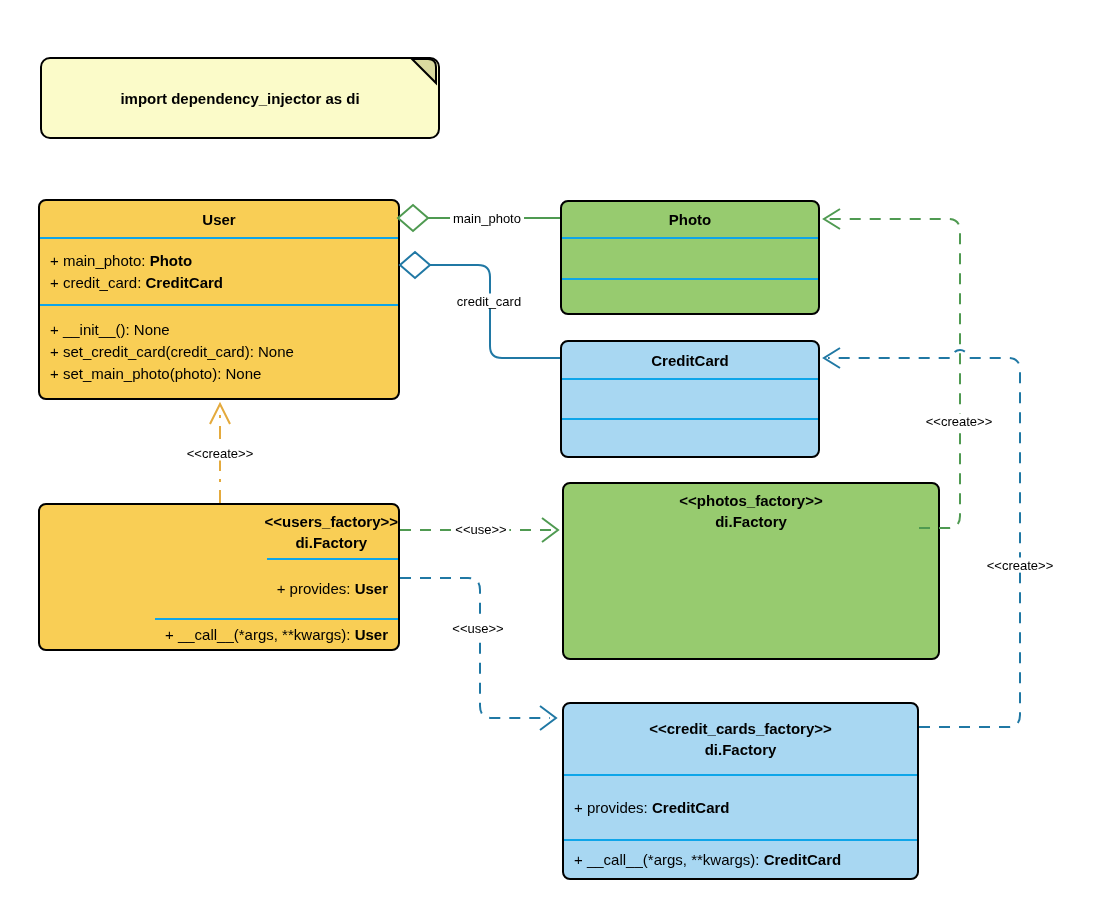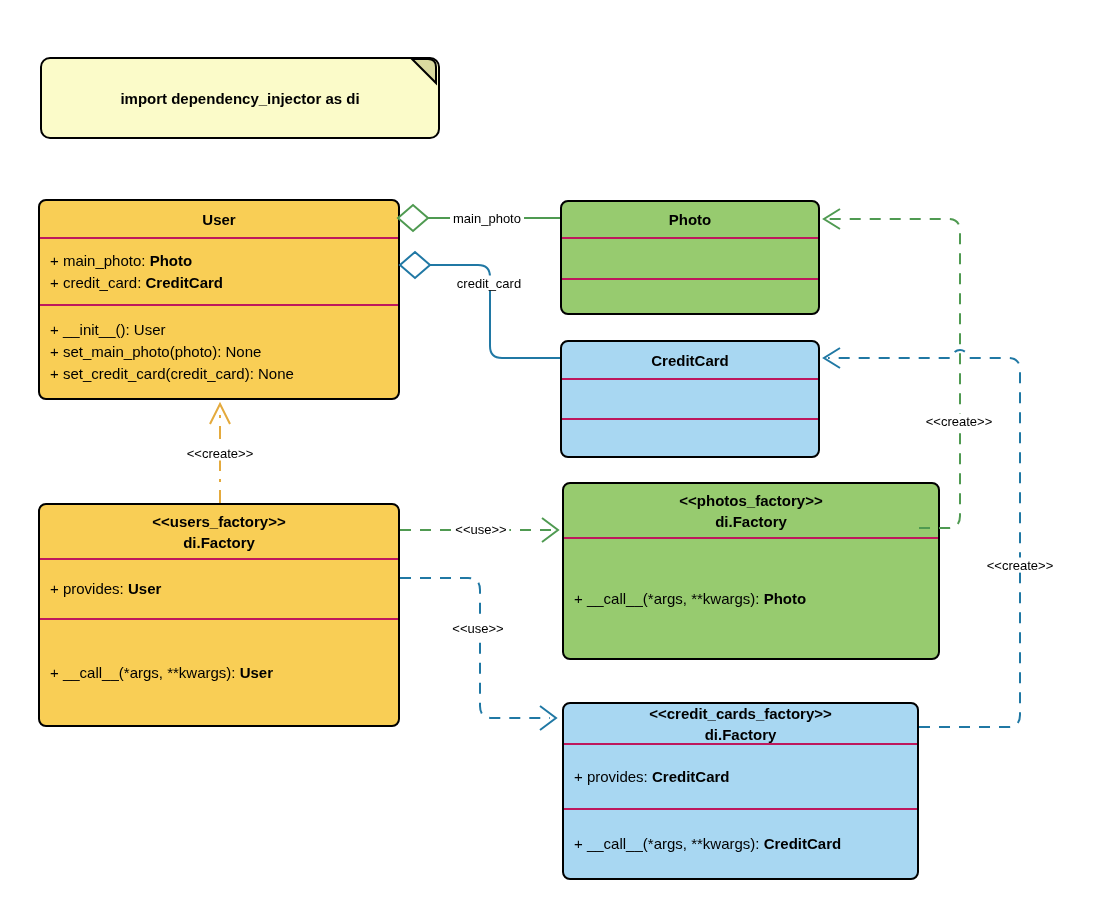--- a/index.html
+++ b/index.html
@@ -11,21 +11,21 @@
         display:flex;align-items:center;justify-content:center;font-weight:bold;font-size:15px;margin-top:19px;}
   .note-fold{position:absolute;top:-2px;right:-2px;}
   
   .uml-class{position:absolute;box-sizing:border-box;border:2px solid #000;border-radius:8px;
              display:flex;flex-direction:column;overflow:hidden;font-size:15px;}
   .bg-yellow{background:var(--box_yellow);}
   .bg-green{background:var(--box_green);}
   .bg-blue{background:var(--box_blue);}
   .cls-header{display:flex;flex-direction:column;align-items:center;justify-content:center;
               font-weight:bold;line-height:21px;flex:none;}
-  .cls-section{border-top:2px solid #be185d;display:flex;flex-direction:column;justify-content:center;
+  .cls-section{border-top:2px solid #0ea5e9;display:flex;flex-direction:column;justify-content:center;
                padding:0 10px;line-height:22px;flex:none;box-sizing:border-box;}
   .cls-section.grow{flex:1;}
   .member b{font-weight:bold;}
   
   svg.wires{position:absolute;left:0;top:0;z-index:2;pointer-events:none;}
   .wire{fill:none;stroke-width:2px;}
   .ln-green{stroke:var(--line_green);}
   .ln-blue{stroke:var(--line_blue);}
   .ln-orange{stroke:var(--line_orange);}
   .dashed{stroke-dasharray:11 9;}
@@ -54,48 +54,48 @@
     <div class="cls-section" style="height:67px">
       <div class="member">
         <span>+ main_photo: </span><b>Photo</b>
       </div>
       <div class="member">
         <span>+ credit_card: </span><b>CreditCard</b>
       </div>
     </div>
     <div class="cls-section grow">
       <div class="member">
-        <span>+ __init__(): User</span><b></b>
+        <span>+ __init__(): None</span><b></b>
+      </div>
+      <div class="member">
+        <span>+ set_credit_card(credit_card): None</span><b></b>
       </div>
       <div class="member">
         <span>+ set_main_photo(photo): None</span><b></b>
-      </div>
-      <div class="member">
-        <span>+ set_credit_card(credit_card): None</span><b></b>
       </div>
     </div>
   </div>
 
   <div class="uml-class bg-green" style="left:560px;top:200px;width:260px;height:115px;z-index:1;">
     <div class="cls-header" style="height:35px">
       <span>Photo</span>
     </div>
     <div class="cls-section" style="height:41px"></div>
     <div class="cls-section grow"></div>
   </div>
 
   <div class="uml-class bg-blue" style="left:560px;top:340px;width:260px;height:118px;z-index:1;">
     <div class="cls-header" style="height:36px">
       <span>CreditCard</span>
     </div>
     <div class="cls-section" style="height:40px"></div>
     <div class="cls-section grow"></div>
   </div>
 
-  <div class="uml-class bg-yellow" style="left:38px;top:503px;width:362px;height:224px;z-index:1;">
+  <div class="uml-class bg-yellow" style="left:38px;top:503px;width:362px;height:148px;z-index:1;align-items:flex-end;">
     <div class="cls-header" style="height:53px">
       <span>&lt;&lt;users_factory&gt;&gt;</span>
       <span>di.Factory</span>
     </div>
     <div class="cls-section" style="height:60px">
       <div class="member">
         <span>+ provides: </span><b>User</b>
       </div>
     </div>
     <div class="cls-section grow">
@@ -103,29 +103,24 @@
         <span>+ __call__(*args, **kwargs): </span><b>User</b>
       </div>
     </div>
   </div>
 
   <div class="uml-class bg-green" style="left:562px;top:482px;width:378px;height:178px;z-index:1;">
     <div class="cls-header" style="height:53px">
       <span>&lt;&lt;photos_factory&gt;&gt;</span>
       <span>di.Factory</span>
     </div>
-    <div class="cls-section grow">
-      <div class="member">
-        <span>+ __call__(*args, **kwargs): </span><b>Photo</b>
-      </div>
-    </div>
   </div>
 
   <div class="uml-class bg-blue" style="left:562px;top:702px;width:357px;height:178px;z-index:1;">
-    <div class="cls-header" style="height:39px">
+    <div class="cls-header" style="height:70px">
       <span>&lt;&lt;credit_cards_factory&gt;&gt;</span>
       <span>di.Factory</span>
     </div>
     <div class="cls-section" style="height:65px">
       <div class="member">
         <span>+ provides: </span><b>CreditCard</b>
       </div>
     </div>
     <div class="cls-section grow">
       <div class="member">
@@ -152,20 +147,20 @@
     <path class="wire ln-blue" d="M540 706 L556 718 L540 730"></path>
 
     <path class="wire ln-green dashed" d="M919 528 H948 Q960 528 960 516 V231 Q960 219 948 219 H828"></path>
     <path class="wire ln-green" d="M840 209 L824 219 L840 229"></path>
 
     <path class="wire ln-blue dashed" d="M919 727 H1008 Q1020 727 1020 715 V370 Q1020 358 1008 358 H968 A8 8 0 0 0 952 358 H828"></path>
     <path class="wire ln-blue" d="M840 348 L824 358 L840 368"></path>
   </svg>
 
   <div class="edge-label" style="left:487px;top:218px">main_photo</div>
-  <div class="edge-label" style="left:489px;top:283px">credit_card</div>
+  <div class="edge-label" style="left:489px;top:301px">credit_card</div>
   <div class="edge-label" style="left:220px;top:453px">&lt;&lt;create&gt;&gt;</div>
   <div class="edge-label" style="left:481px;top:529px">&lt;&lt;use&gt;&gt;</div>
   <div class="edge-label" style="left:478px;top:628px">&lt;&lt;use&gt;&gt;</div>
   <div class="edge-label" style="left:959px;top:421px">&lt;&lt;create&gt;&gt;</div>
   <div class="edge-label" style="left:1020px;top:565px">&lt;&lt;create&gt;&gt;</div>
 
 </div>
 
 </body></html>

